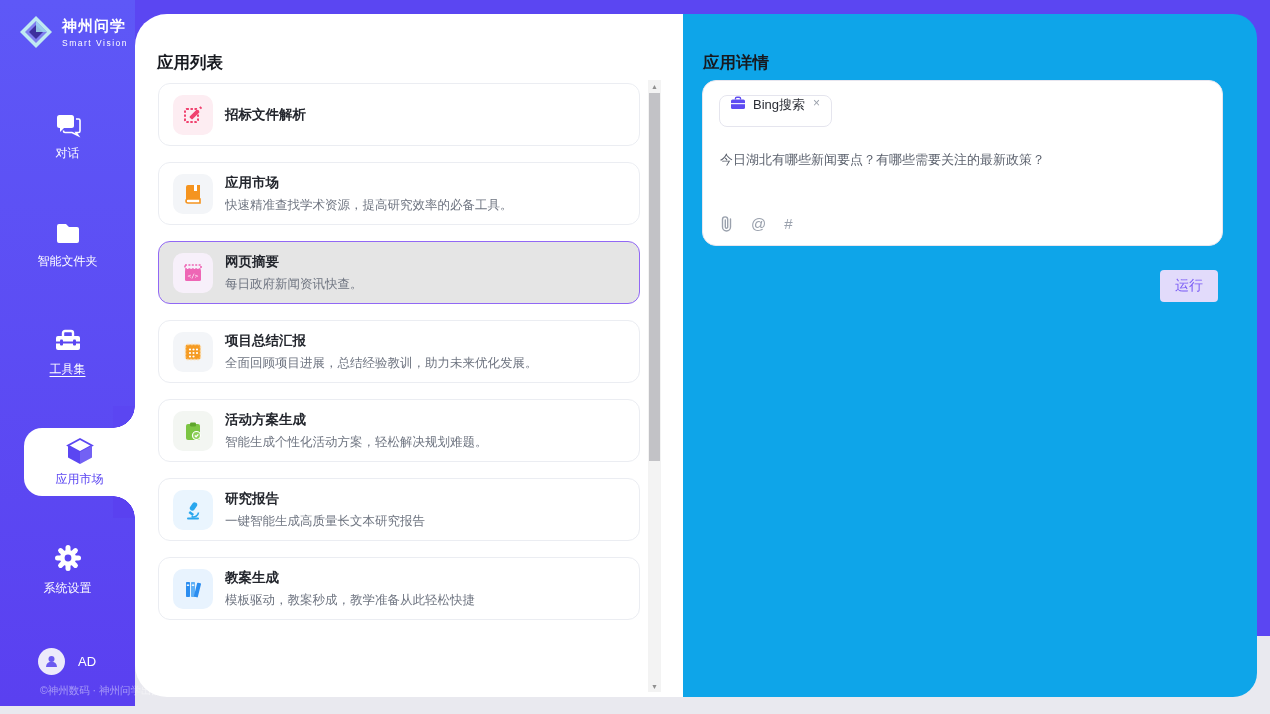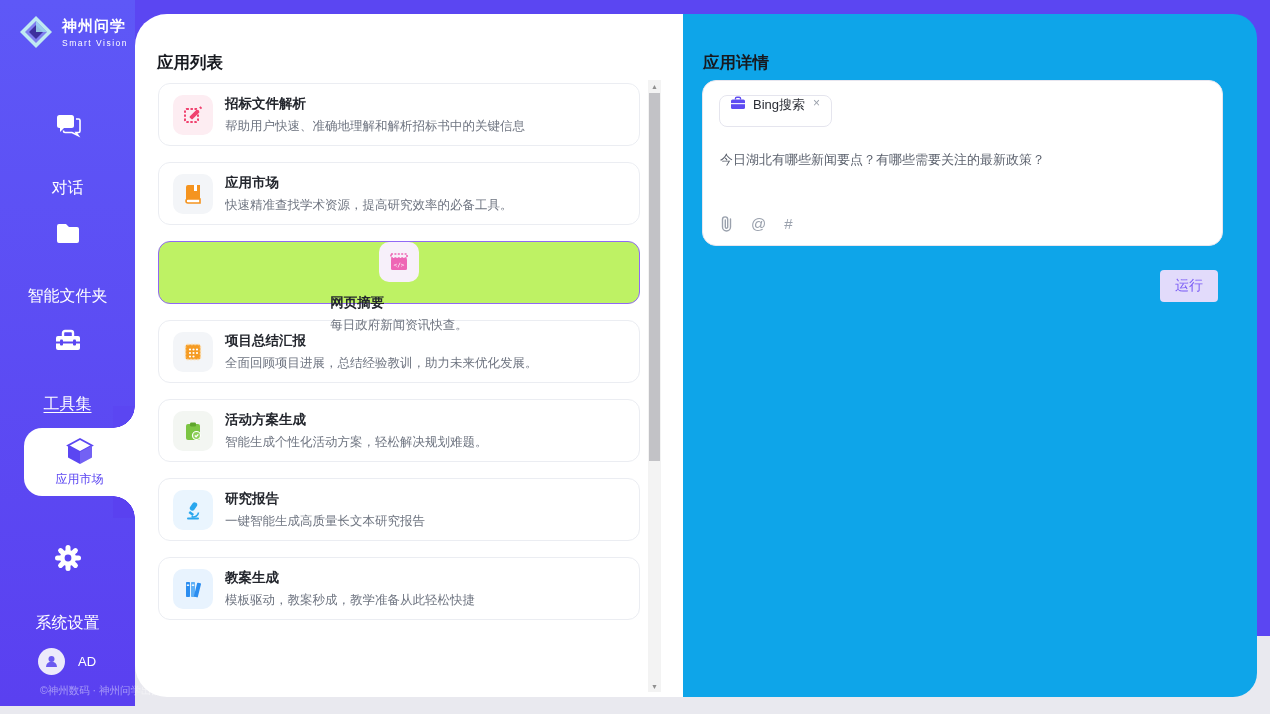--- a/index.html
+++ b/index.html
@@ -12,21 +12,21 @@
   .sidebar { position:absolute; left:0; top:0; width:135px; height:706px;
              background:linear-gradient(180deg,#5e58f7 0%,#5a40f0 100%); z-index:1; }
   .logo { position:absolute; left:18px; top:14px; display:flex; align-items:center; gap:8px; }
   .logo-diamond { width:36px; height:36px; }
   .logo-text { color:#fff; }
   .logo-title { font-size:15px; font-weight:bold; letter-spacing:1px; }
   .logo-sub { font-size:8.5px; letter-spacing:1.5px; margin-top:2px; }
 
   .nav-item { position:absolute; left:0; width:135px; display:flex; flex-direction:column;
               align-items:center; gap:7px; color:#fff; cursor:pointer; }
-  .nav-item .nav-label { font-size:16px;margin-top:33px; }
+  .nav-item .nav-label { font-size:12px; }
   .nav-chat { top:112px; } .nav-folder { top:222px; } .nav-tools { top:328px; }
   .nav-tools .nav-label { text-decoration:underline; text-underline-offset:3px; }
   .nav-settings { top:543px; }
 
   
   .nav-active { position:absolute; left:24px; top:428px; width:111px; height:68px;
                 background:#fff; border-radius:18px 0 0 18px; display:flex; flex-direction:column;
                 align-items:center; justify-content:center; gap:5px; cursor:pointer; }
   .nav-active .nav-label { font-size:12px; color:#5b46f2; }
   .nav-active::before { content:""; position:absolute; right:0; top:-22px; width:22px; height:22px;
@@ -46,21 +46,21 @@
              border-radius:32px 24px 24px 32px; overflow:hidden; display:flex; }
   .list-panel { width:548px; height:100%; background:#fff; position:relative; }
   .detail-panel { flex:1; height:100%; background:#0ea5e9; position:relative; }
 
   .panel-title { position:absolute; left:22px; top:38px; font-size:16.5px; font-weight:bold; color:#17191f; }
 
   
   .cards { position:absolute; left:23px; top:69px; width:482px; }
   .card { height:63px; border:1px solid #ebedf2; border-radius:12px; background:#fff;
           margin-bottom:16px; display:flex; align-items:center; padding:0 14px; gap:12px; cursor:pointer; }
-  .card.selected { background:#bef264; border:1.5px solid #9168f5;flex-direction:column; }
+  .card.selected { background:#e5e5e5; border:1.5px solid #9168f5; }
   .tile { width:40px; height:40px; border-radius:10px; flex:none;
           display:flex; align-items:center; justify-content:center; }
   .card-text { display:flex; flex-direction:column; gap:5px; min-width:0; }
   .card-title { font-size:13.5px; font-weight:bold; color:#23262d; }
   .card-desc { font-size:12.5px; color:#6e7480; white-space:nowrap; overflow:hidden; }
 
   
   .scrollbar { position:absolute; left:513px; top:66px; width:13px; height:612px; background:#f3f3f3; }
   .sb-arrow { position:absolute; left:0; width:13px; height:12px; color:#909090; font-size:7px;
               display:flex; align-items:center; justify-content:center; cursor:pointer; }
@@ -177,21 +177,20 @@
         <div class="card">
           <div class="tile" style="background:#fdedf2">
             <svg width="22" height="22" viewBox="0 0 22 22">
               <rect x="3" y="5" width="13" height="13" rx="1.5" fill="none" stroke="#f0426f" stroke-width="2" stroke-dasharray="2.4 1.6"></rect>
               <rect x="11" y="5.2" width="4" height="11" rx="1" transform="rotate(45 13 10)" fill="#f0426f"></rect>
               <polygon points="18.5,2.2 20.2,3.9 18.8,5.3 17.1,3.6" fill="#f0426f"></polygon>
             </svg>
           </div>
           <div class="card-text">
             <span class="card-title">招标文件解析</span>
-            <span class="card-desc">帮助用户快速、准确地理解和解析招标书中的关键信息</span>
           </div>
         </div>
 
         <div class="card">
           <div class="tile" style="background:#f3f5f8">
             <svg width="22" height="22" viewBox="0 0 22 22">
               <path d="M4 4 a2 2 0 0 1 2 -2 h12 v16 H6 a2 2 0 0 0 -2 2 z" fill="#f5941f"></path>
               <path d="M4 18 a2 2 0 0 1 2 -2 h12 v4 H6 a2 2 0 0 1 -2 -2 z" fill="#fff" stroke="#f5941f" stroke-width="1.6"></path>
               <rect x="12" y="2" width="3" height="6" fill="#fff"></rect>
             </svg>

